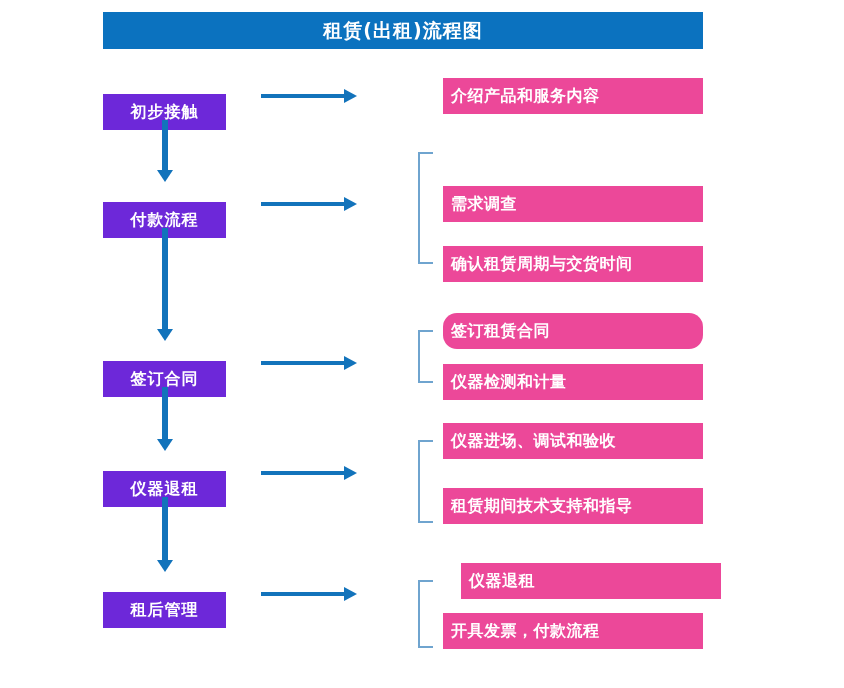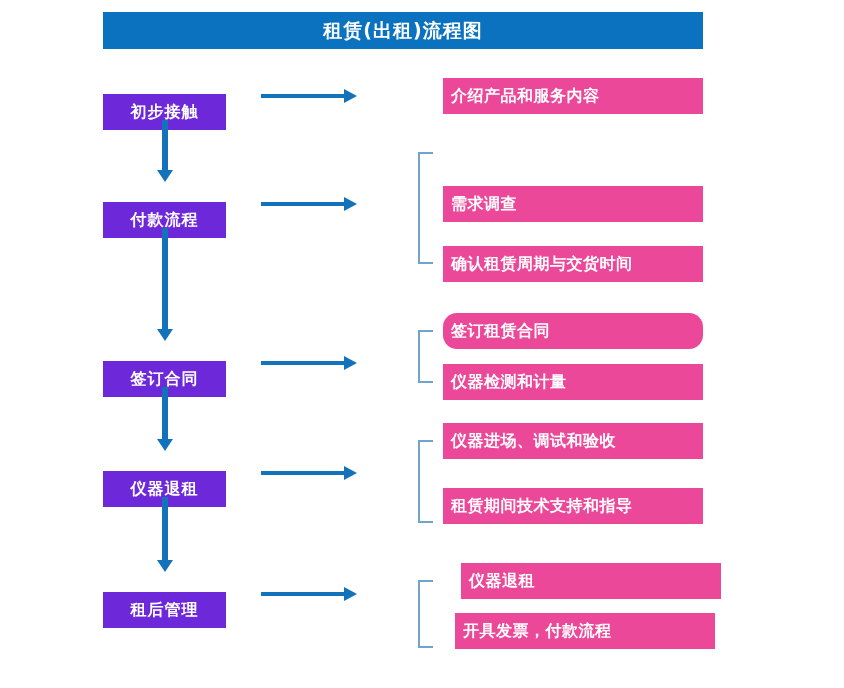--- a/index.html
+++ b/index.html
@@ -199,15 +199,15 @@
   <div class="detail-box" style="top:186px;">需求调查</div>
   <div class="detail-box" style="top:246px;">确认租赁周期与交货时间</div>
 
   <div class="detail-box" style="top:313px;border-radius:14px;">签订租赁合同</div>
   <div class="detail-box" style="top:364px;">仪器检测和计量</div>
 
   <div class="detail-box" style="top:423px;font-family:Liberation Serif, serif;">仪器进场、调试和验收</div>
   <div class="detail-box" style="top:488px;">租赁期间技术支持和指导</div>
 
   <div class="detail-box" style="top:563px;margin-left:18px;">仪器退租</div>
-  <div class="detail-box" style="top:613px;margin-left:12px;">开具发票，付款流程</div>
+  <div class="detail-box" style="top:613px;">开具发票，付款流程</div>
 
 </div>
 
 </body></html>

